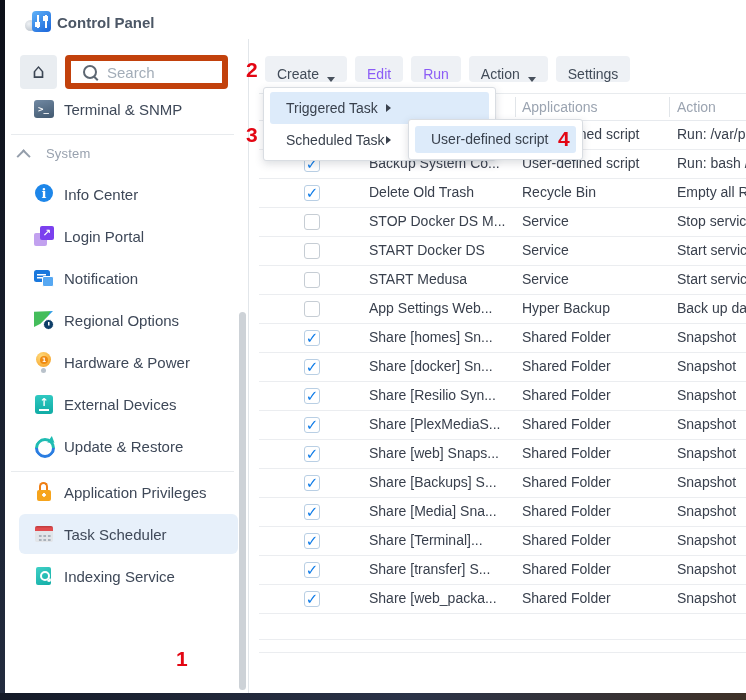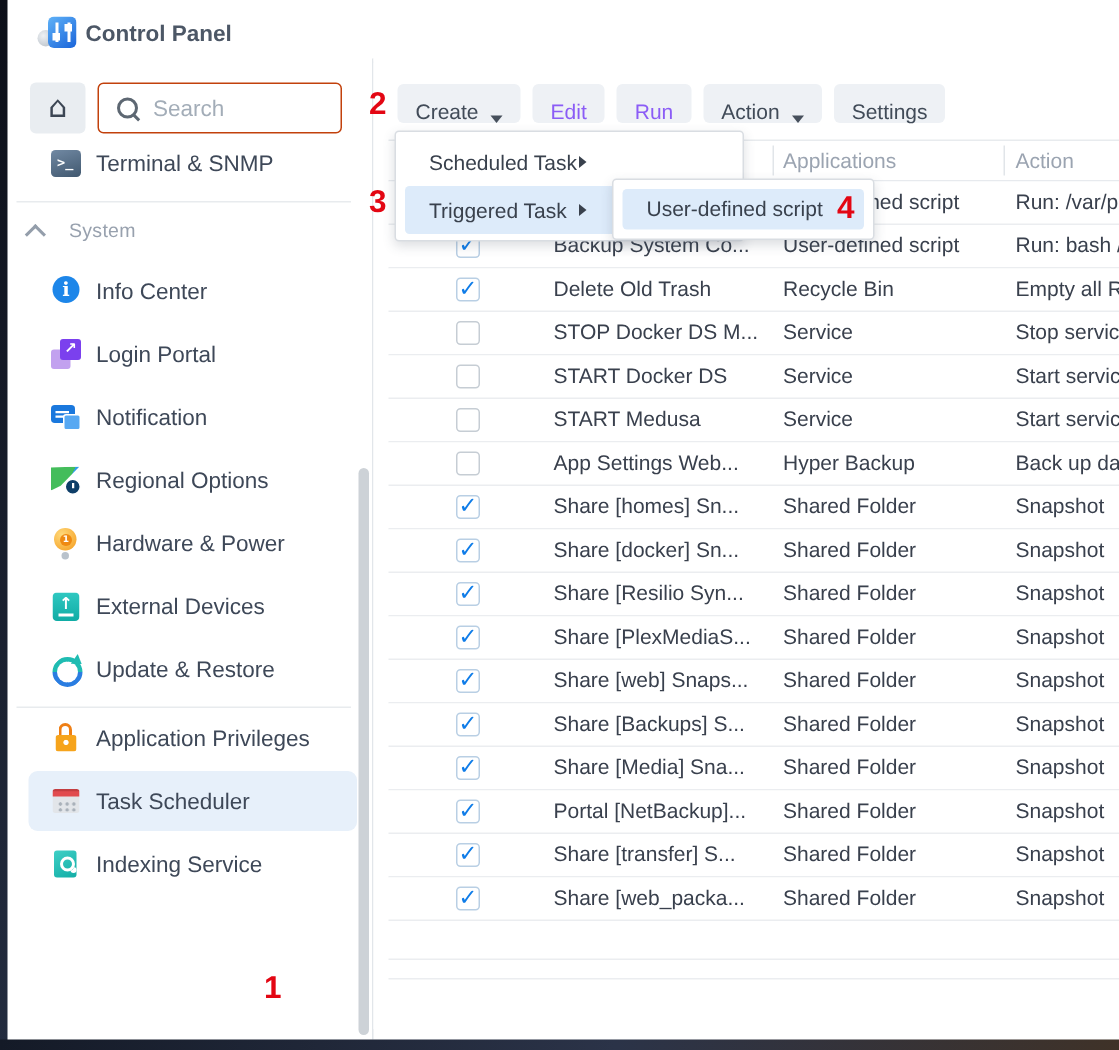--- a/index.html
+++ b/index.html
@@ -20,21 +20,21 @@
                              linear-gradient(#fff,#fff),linear-gradient(#fff,#fff),
                              linear-gradient(140deg,#5fb2f8,#1a64d9);
             background-size:5px 5px,5px 5px,2px 13px,2px 13px,100% 100%;
             background-position:3px 11px,11px 5px,4.5px 4px,12.5px 4px,0 0;background-repeat:no-repeat}
   .title{font-size:15px;font-weight:bold;color:#4c5766}
   
   .sidebar{position:absolute;left:0;top:39px;width:243px;bottom:0;border-right:1px solid #e2e6ea;background:#fff}
   .srow{display:flex;gap:8px;padding:16px 0 0 15px;align-items:center}
   .homebtn{width:37px;height:34px;background:#e9edf1;border-radius:4px;display:flex;align-items:center;justify-content:center;cursor:pointer}
   .home-g{font-size:20px;color:#3c4654;line-height:20px;margin-top:-2px;font-family:"DejaVu Sans",sans-serif}
-  .searchbox{width:163px;height:34px;border:1px solid #c2410c;border-radius:4px;display:flex;align-items:center;
+  .searchbox{width:163px;height:34px;border:6px solid #c2410c;border-radius:4px;display:flex;align-items:center;
              padding-left:12px;box-sizing:border-box;background:#fff}
   .sicn{position:relative;width:10px;height:10px;border:2px solid #5d6772;border-radius:50%;flex:0 0 10px;margin-right:8px}
   .sicn::after{content:"";position:absolute;width:2px;height:5px;background:#5d6772;right:-2px;bottom:-4px;transform:rotate(-45deg)}
   .sinput{border:none;outline:none;flex:1;font-size:15px;color:#3a424f;font-family:inherit;min-width:0;background:transparent}
   .sinput::placeholder{color:#a3adb8}
   .snav{padding-top:0}
   .side-item{position:relative;height:40px;margin:0 10px 2px 14px;display:flex;align-items:center;
              padding-left:14px;border-radius:6px;cursor:pointer}
   .side-item.selected{background:#e7f0fa}
   .silbl{font-size:15px;color:#3e4858;margin-left:9px;white-space:nowrap}
@@ -320,21 +320,21 @@
             <span class="c-act">Snapshot</span>
           </div>
           <div class="trow">
             <span class="cb checked">✓</span>
             <span class="c-name">Share [Media] Sna...</span>
             <span class="c-app">Shared Folder</span>
             <span class="c-act">Snapshot</span>
           </div>
           <div class="trow">
             <span class="cb checked">✓</span>
-            <span class="c-name">Portal [NetBackup]...</span>
+            <span class="c-name">Share [Terminal]...</span>
             <span class="c-app">Shared Folder</span>
             <span class="c-act">Snapshot</span>
           </div>
           <div class="trow">
             <span class="cb checked">✓</span>
             <span class="c-name">Share [transfer] S...</span>
             <span class="c-app">Shared Folder</span>
             <span class="c-act">Snapshot</span>
           </div>
           <div class="trow">
@@ -344,26 +344,26 @@
             <span class="c-act">Snapshot</span>
           </div>
         </div>
       <div class="tline l1"></div>
       <div class="tline l2"></div>
     </div>
   </div>
 </div>
 
 <div class="menu1">
+  <div class="mitem hl">
+    <span>Triggered Task</span>
+    <span class="marrow"></span>
+  </div>
   <div class="mitem">
     <span>Scheduled Task</span>
-    <span class="marrow"></span>
-  </div>
-  <div class="mitem hl">
-    <span>Triggered Task</span>
     <span class="marrow"></span>
   </div>
 </div>
 
 <div class="menu2">
   <div class="mitem2 hl">
     <span>User-defined script</span>
   </div>
 </div>
 

